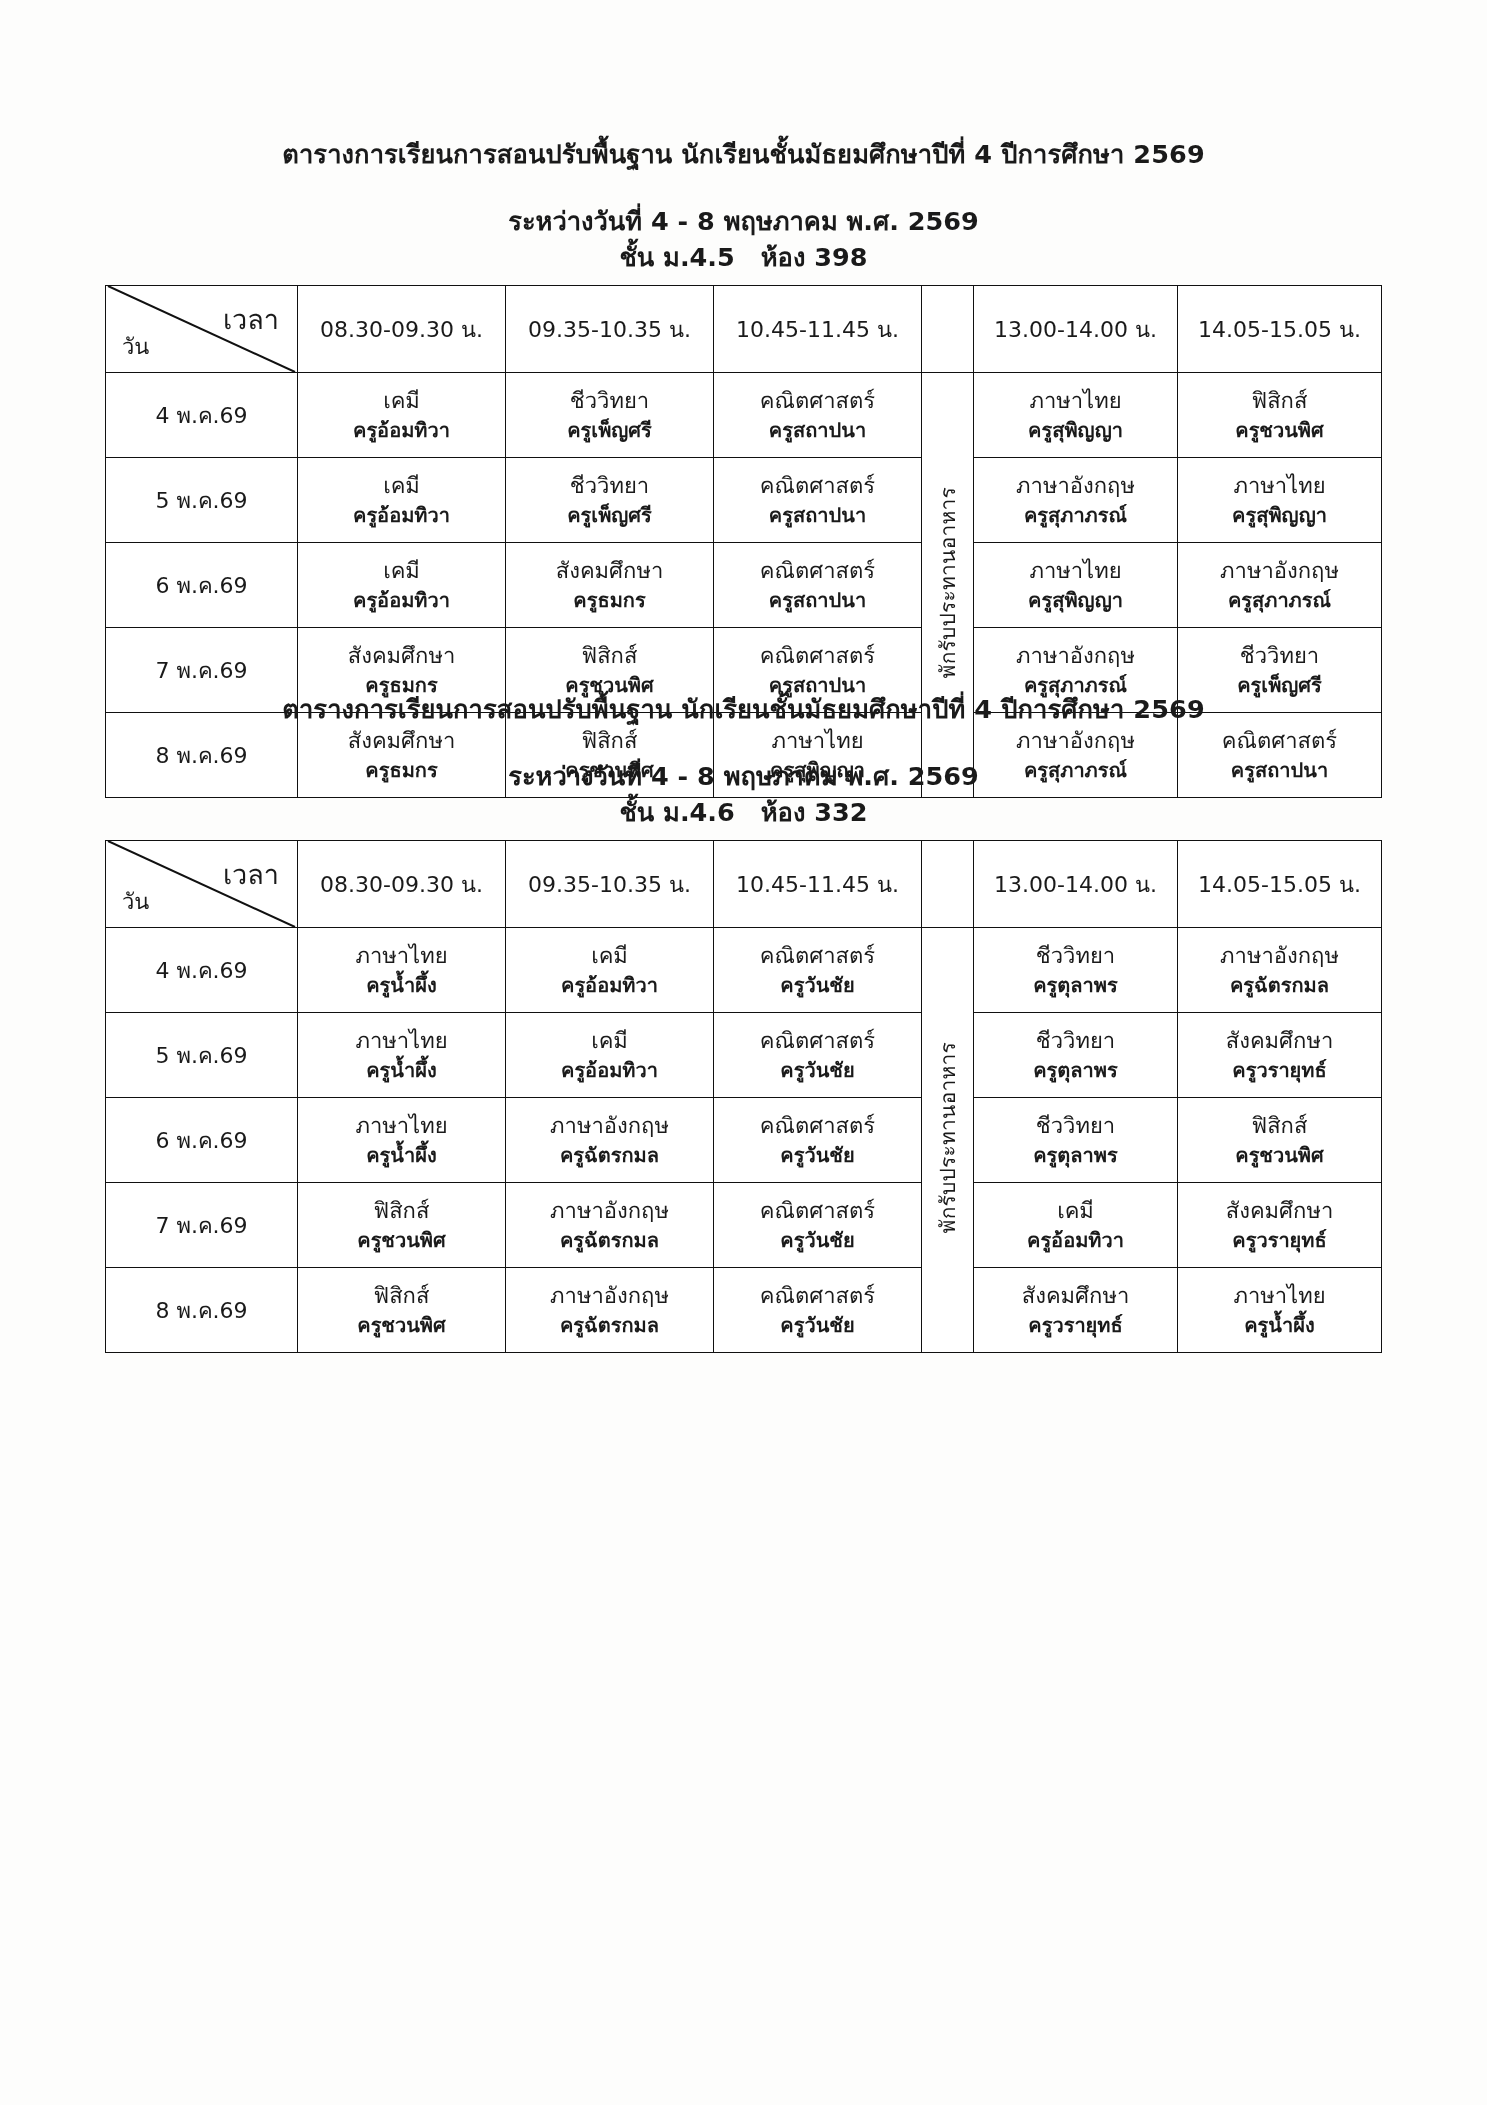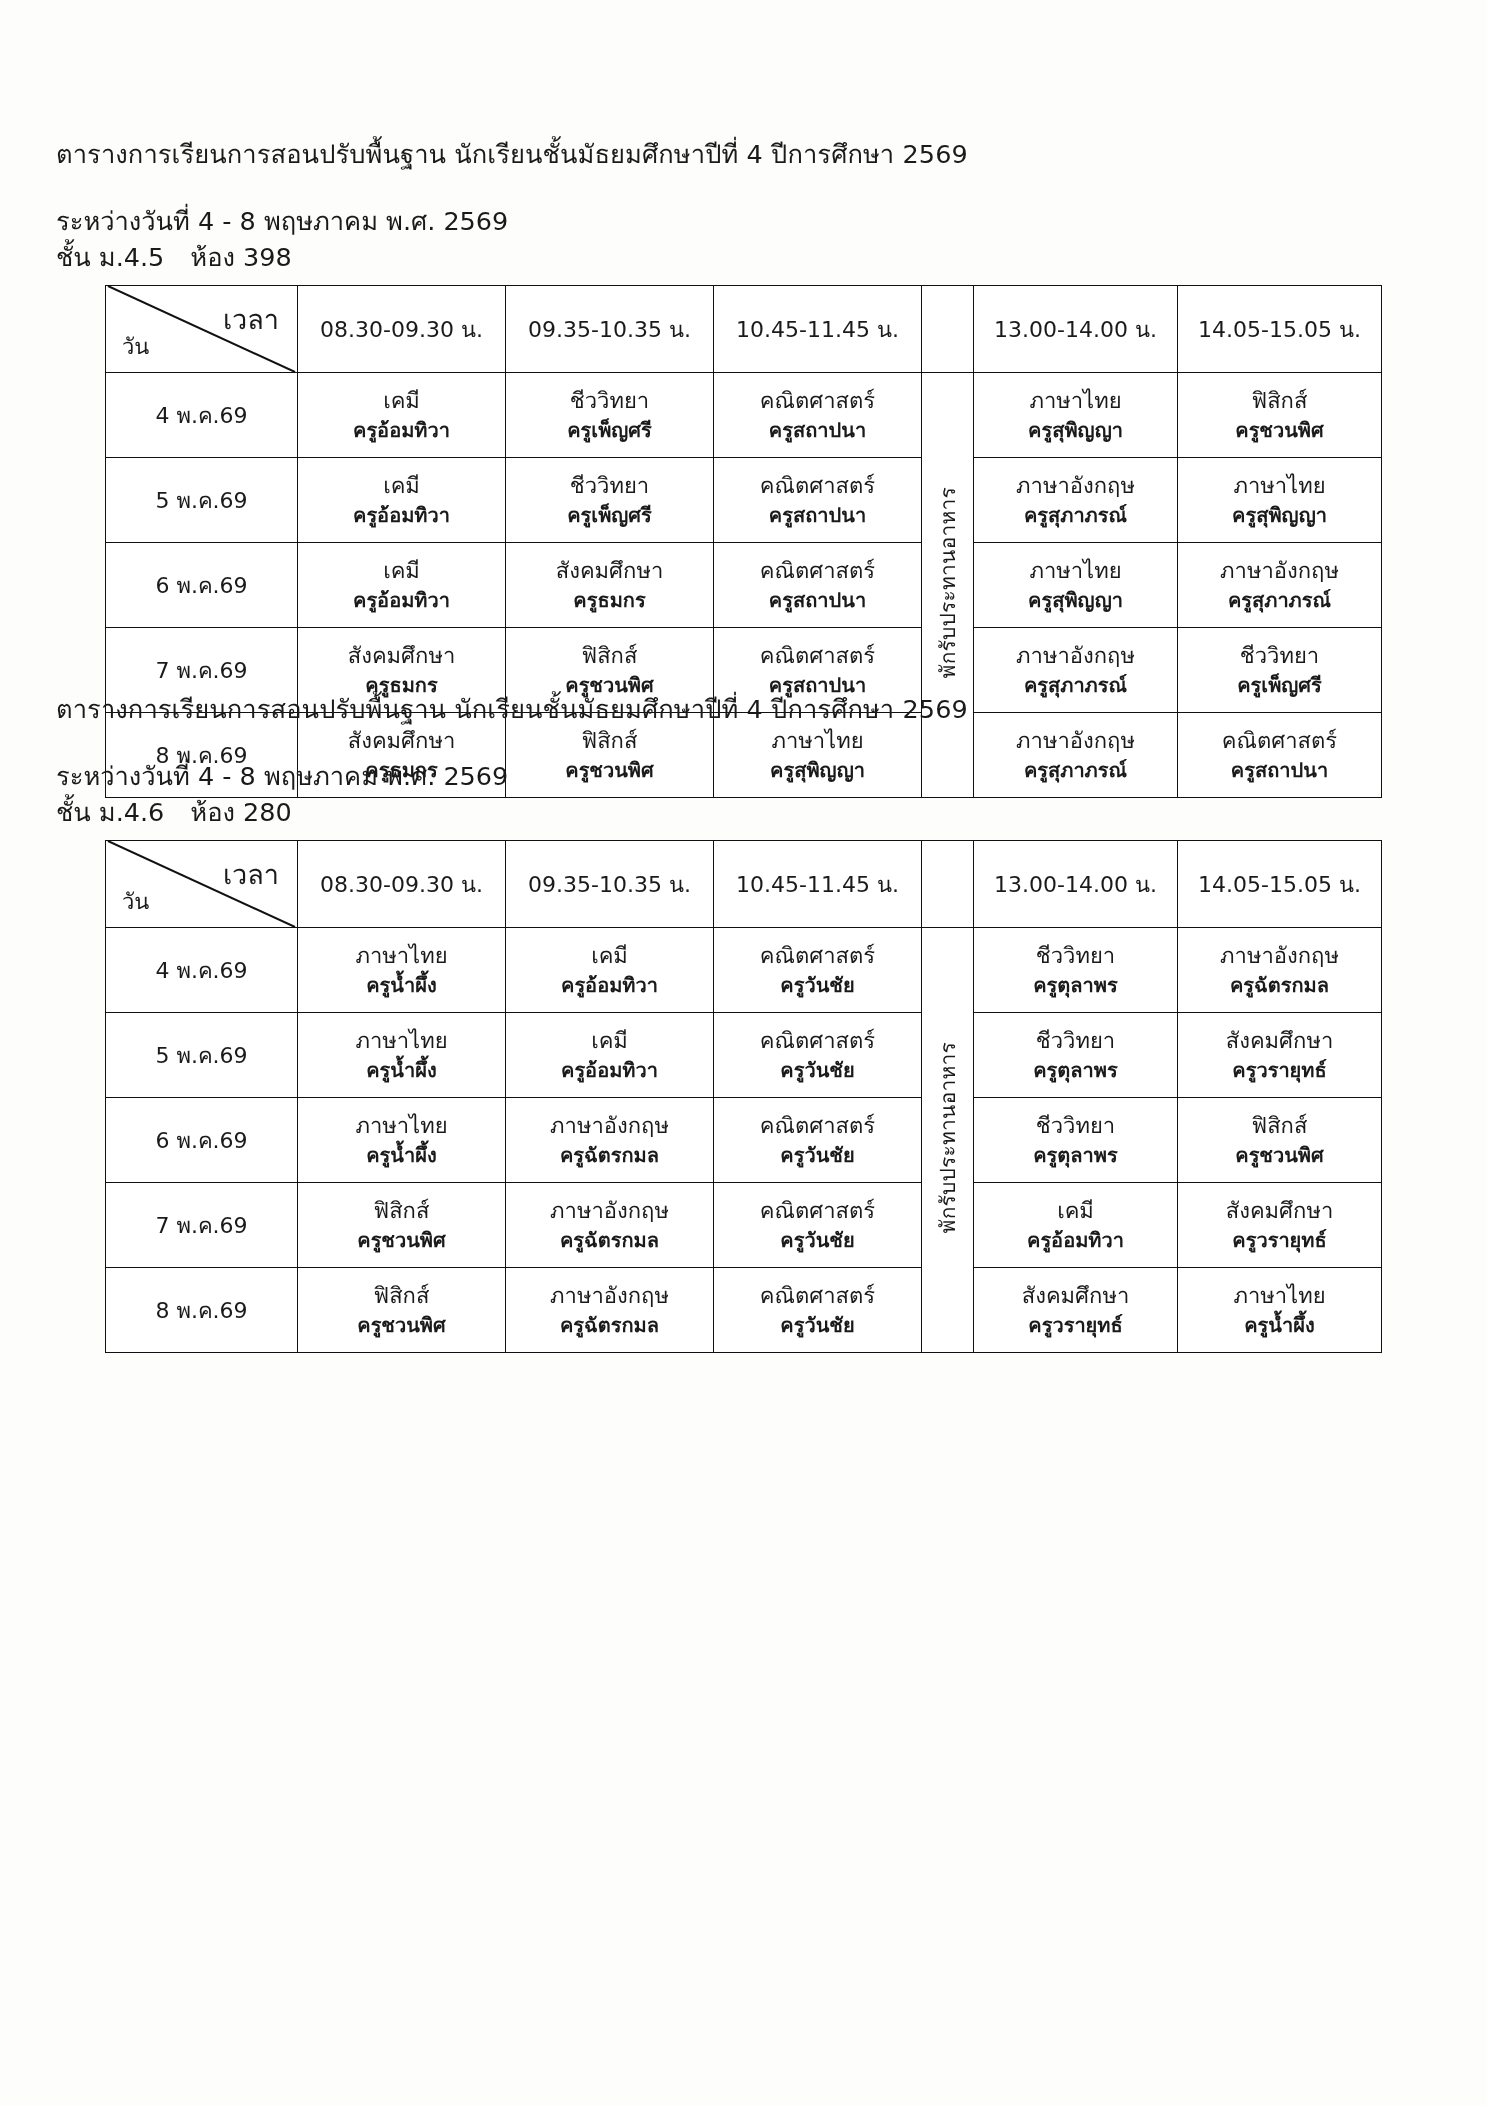--- a/index.html
+++ b/index.html
@@ -26,22 +26,23 @@
 
   .sheet {
     position: absolute;
     left: 0;
     width: 1487px;
   }
   .sheet-1 { top: 135px; }
   .sheet-2 { top: 690px; }
 
   .titles {
-    text-align: left;
+    text-align: center;
     padding: 0 56px;
+    font-weight: bold;
   }
   .title-line-1 {
     font-size: 25.5px;
     line-height: 38px;
     letter-spacing: 0.1px;
     white-space: nowrap;
   }
   .title-line-2 {
     font-size: 25.5px;
     line-height: 36px;
@@ -307,21 +308,21 @@
         </tr>
       </tbody>
     </table>
   </div>
 
   <div class="sheet sheet-2">
     <div class="titles">
       <div class="title-line-1">ตารางการเรียนการสอนปรับพื้นฐาน นักเรียนชั้นมัธยมศึกษาปีที่ 4 ปีการศึกษา 2569</div>
       <div class="title-line-2">ระหว่างวันที่ 4 - 8 พฤษภาคม พ.ศ. 2569</div>
       <div class="title-line-3">
-        <span>ชั้น ม.4.6</span><span class="room-gap"></span><span>ห้อง 280</span>
+        <span>ชั้น ม.4.6</span><span class="room-gap"></span><span>ห้อง 332</span>
       </div>
     </div>
 
     <table class="timetable">
       <colgroup>
         <col class="c-day">
           <col class="c-p1">
           <col class="c-p2">
           <col class="c-p3">
         <col class="c-break">

